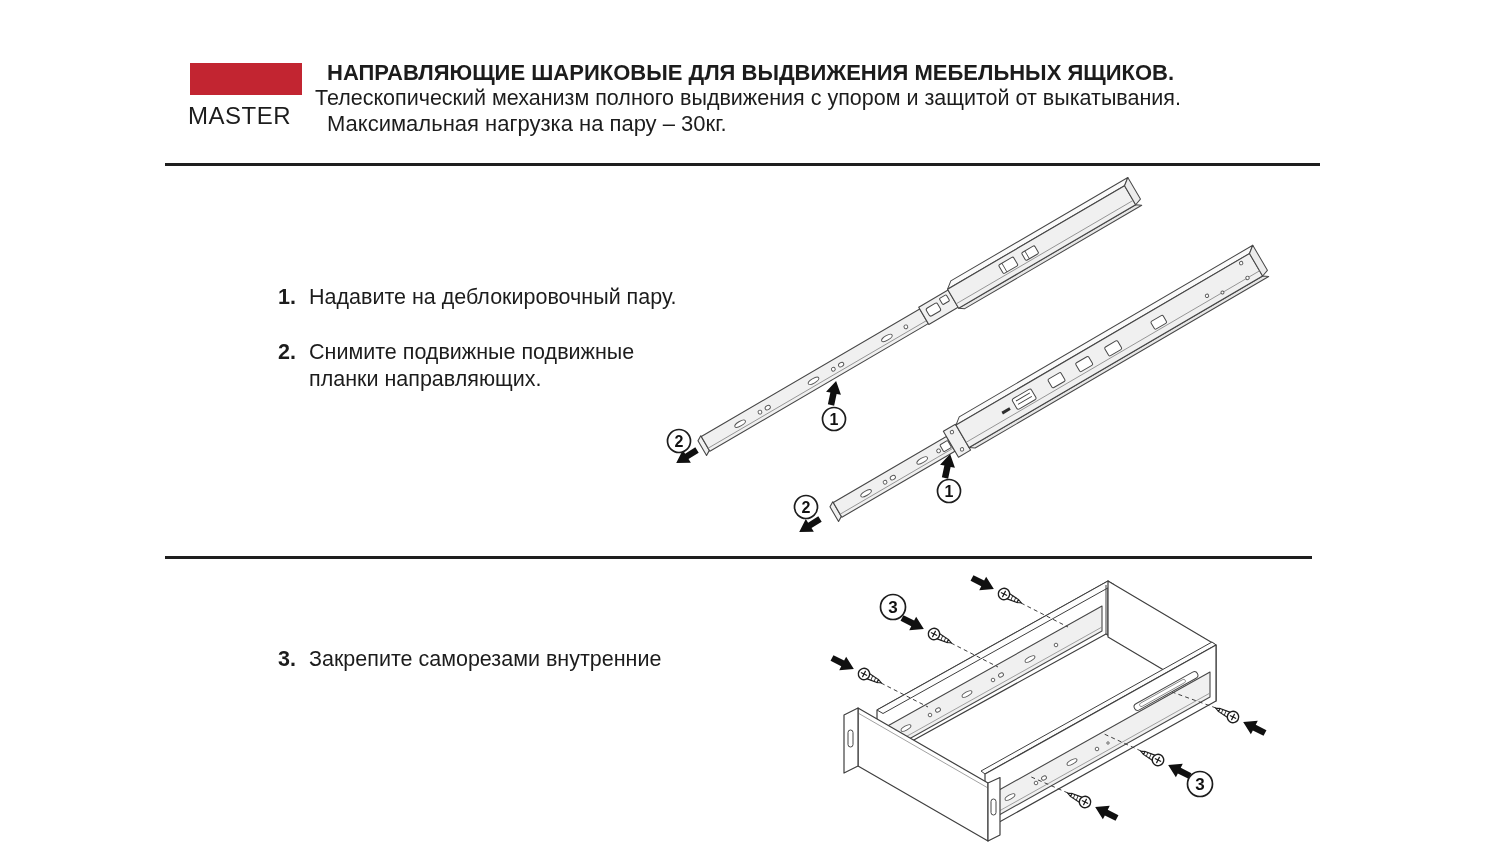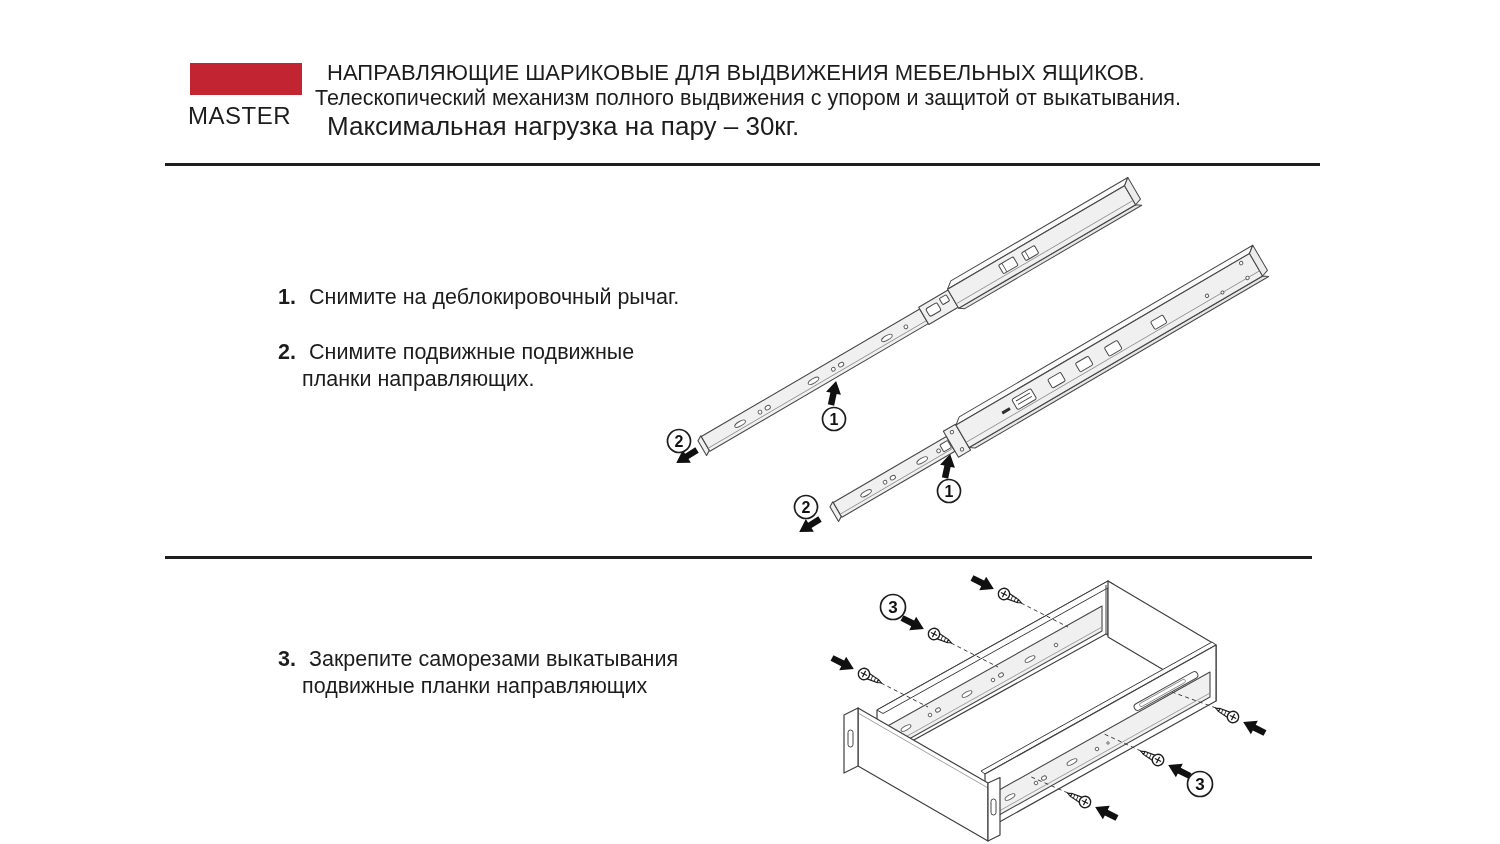--- a/index.html
+++ b/index.html
@@ -4,29 +4,29 @@
 <style>
   html,body { margin:0; padding:0; }
   body {
     width:1500px; height:844px; position:relative; overflow:hidden;
     background:#ffffff; color:#1c1c1c;
     font-family:"Liberation Sans", sans-serif;
   }
   .abs { position:absolute; }
   .logo-bar { left:190px; top:63px; width:112px; height:32px; background:#c22531; }
   .brand-name { left:188px; top:102px; font-size:24px; font-weight:normal; letter-spacing:0.5px; }
-  .title    { left:327px; top:60px;  font-size:22px;   font-weight:normal; white-space:nowrap; }
+  .title    { left:327px; top:60px;  font-size:22px;   font-weight:bold; white-space:nowrap; }
   .subtitle { left:315px; top:86px;  font-size:21.5px; white-space:nowrap; }
-  .loadnote { left:327px; top:111px; font-size:26px; white-space:nowrap; }
+  .loadnote { left:327px; top:111px; font-size:22px; white-space:nowrap; }
   .rule { background:#1e1e1e; height:2.6px; }
   .rule-top { left:165px; top:163px; width:1155px; }
   .rule-mid { left:165px; top:556px; width:1147px; }
   .step { font-size:21.5px; line-height:26.5px; }
   .snum { font-weight:bold; display:inline-block; width:31px; }
-  .cont { margin-left:24px; }
+  .cont { margin-left:31px; }
   svg.overlay { position:absolute; left:0; top:0; }
 
   
   .face     { fill:#ffffff; stroke:#3f3f3f; stroke-width:1.2; stroke-linejoin:round; }
   .sliver   { fill:#fdfdfd; stroke:#3f3f3f; stroke-width:1;   stroke-linejoin:round; }
   .railface { fill:#f0f0f0; stroke:#474747; stroke-width:1.1; stroke-linejoin:round; }
   .topface  { fill:#fafafa; stroke:#474747; stroke-width:1;   stroke-linejoin:round; }
   .botface  { fill:#e7e7e7; stroke:#474747; stroke-width:1;   stroke-linejoin:round; }
   .endcap   { fill:#ececec; stroke:#474747; stroke-width:1;   stroke-linejoin:round; }
   .hole     { fill:#ffffff; stroke:#555555; stroke-width:0.9; }
@@ -46,31 +46,30 @@
 <div class="abs brand-name">MASTER</div>
 
 <div class="abs title">НАПРАВЛЯЮЩИЕ ШАРИКОВЫЕ ДЛЯ ВЫДВИЖЕНИЯ МЕБЕЛЬНЫХ ЯЩИКОВ.</div>
 <div class="abs subtitle">Телескопический механизм полного выдвижения с упором и защитой от выкатывания.</div>
 <div class="abs loadnote">Максимальная нагрузка на пару – 30кг.</div>
 
 <div class="abs rule rule-top"></div>
 <div class="abs rule rule-mid"></div>
 
 <div class="abs step" style="left:278px;top:284px">
-  <div><span class="snum">1.</span><span>Снимите на деблокировочный рычаг.</span></div>
+  <div><span class="snum">1.</span><span>Надавите на деблокировочный пару.</span></div>
 </div>
 
 <div class="abs step" style="left:278px;top:339px">
   <div><span class="snum">2.</span><span>Снимите подвижные подвижные</span></div>
   <div class="cont">планки направляющих.</div>
 </div>
 
 <div class="abs step" style="left:278px;top:646px">
-  <div><span class="snum">3.</span><span>Закрепите саморезами выкатывания</span></div>
-  <div class="cont">подвижные планки направляющих</div>
+  <div><span class="snum">3.</span><span>Закрепите саморезами внутренние</span></div>
 </div>
 
 <svg class="overlay" width="1500" height="844" viewBox="0 0 1500 844">
   <defs>
     <polygon id="tarrow" points="0,-3.2 12,-3.2 12,-7.6 24.5,0 12,7.6 12,3.2 0,3.2"></polygon>
     <g id="screwg">
       <polygon points="5,-2.9 15.5,-1.6 15.5,1.6 5,2.9" fill="#ffffff" stroke="#1d1d1d" stroke-width="1.1"></polygon>
       <polygon points="15.5,-1.6 19.5,0 15.5,1.6" fill="#ffffff" stroke="#1d1d1d" stroke-width="1"></polygon>
       <line x1="8.5" y1="-2.6" x2="9" y2="2.6" stroke="#1d1d1d" stroke-width="0.8"></line>
       <line x1="12" y1="-2.3" x2="12.5" y2="2.3" stroke="#1d1d1d" stroke-width="0.8"></line>

